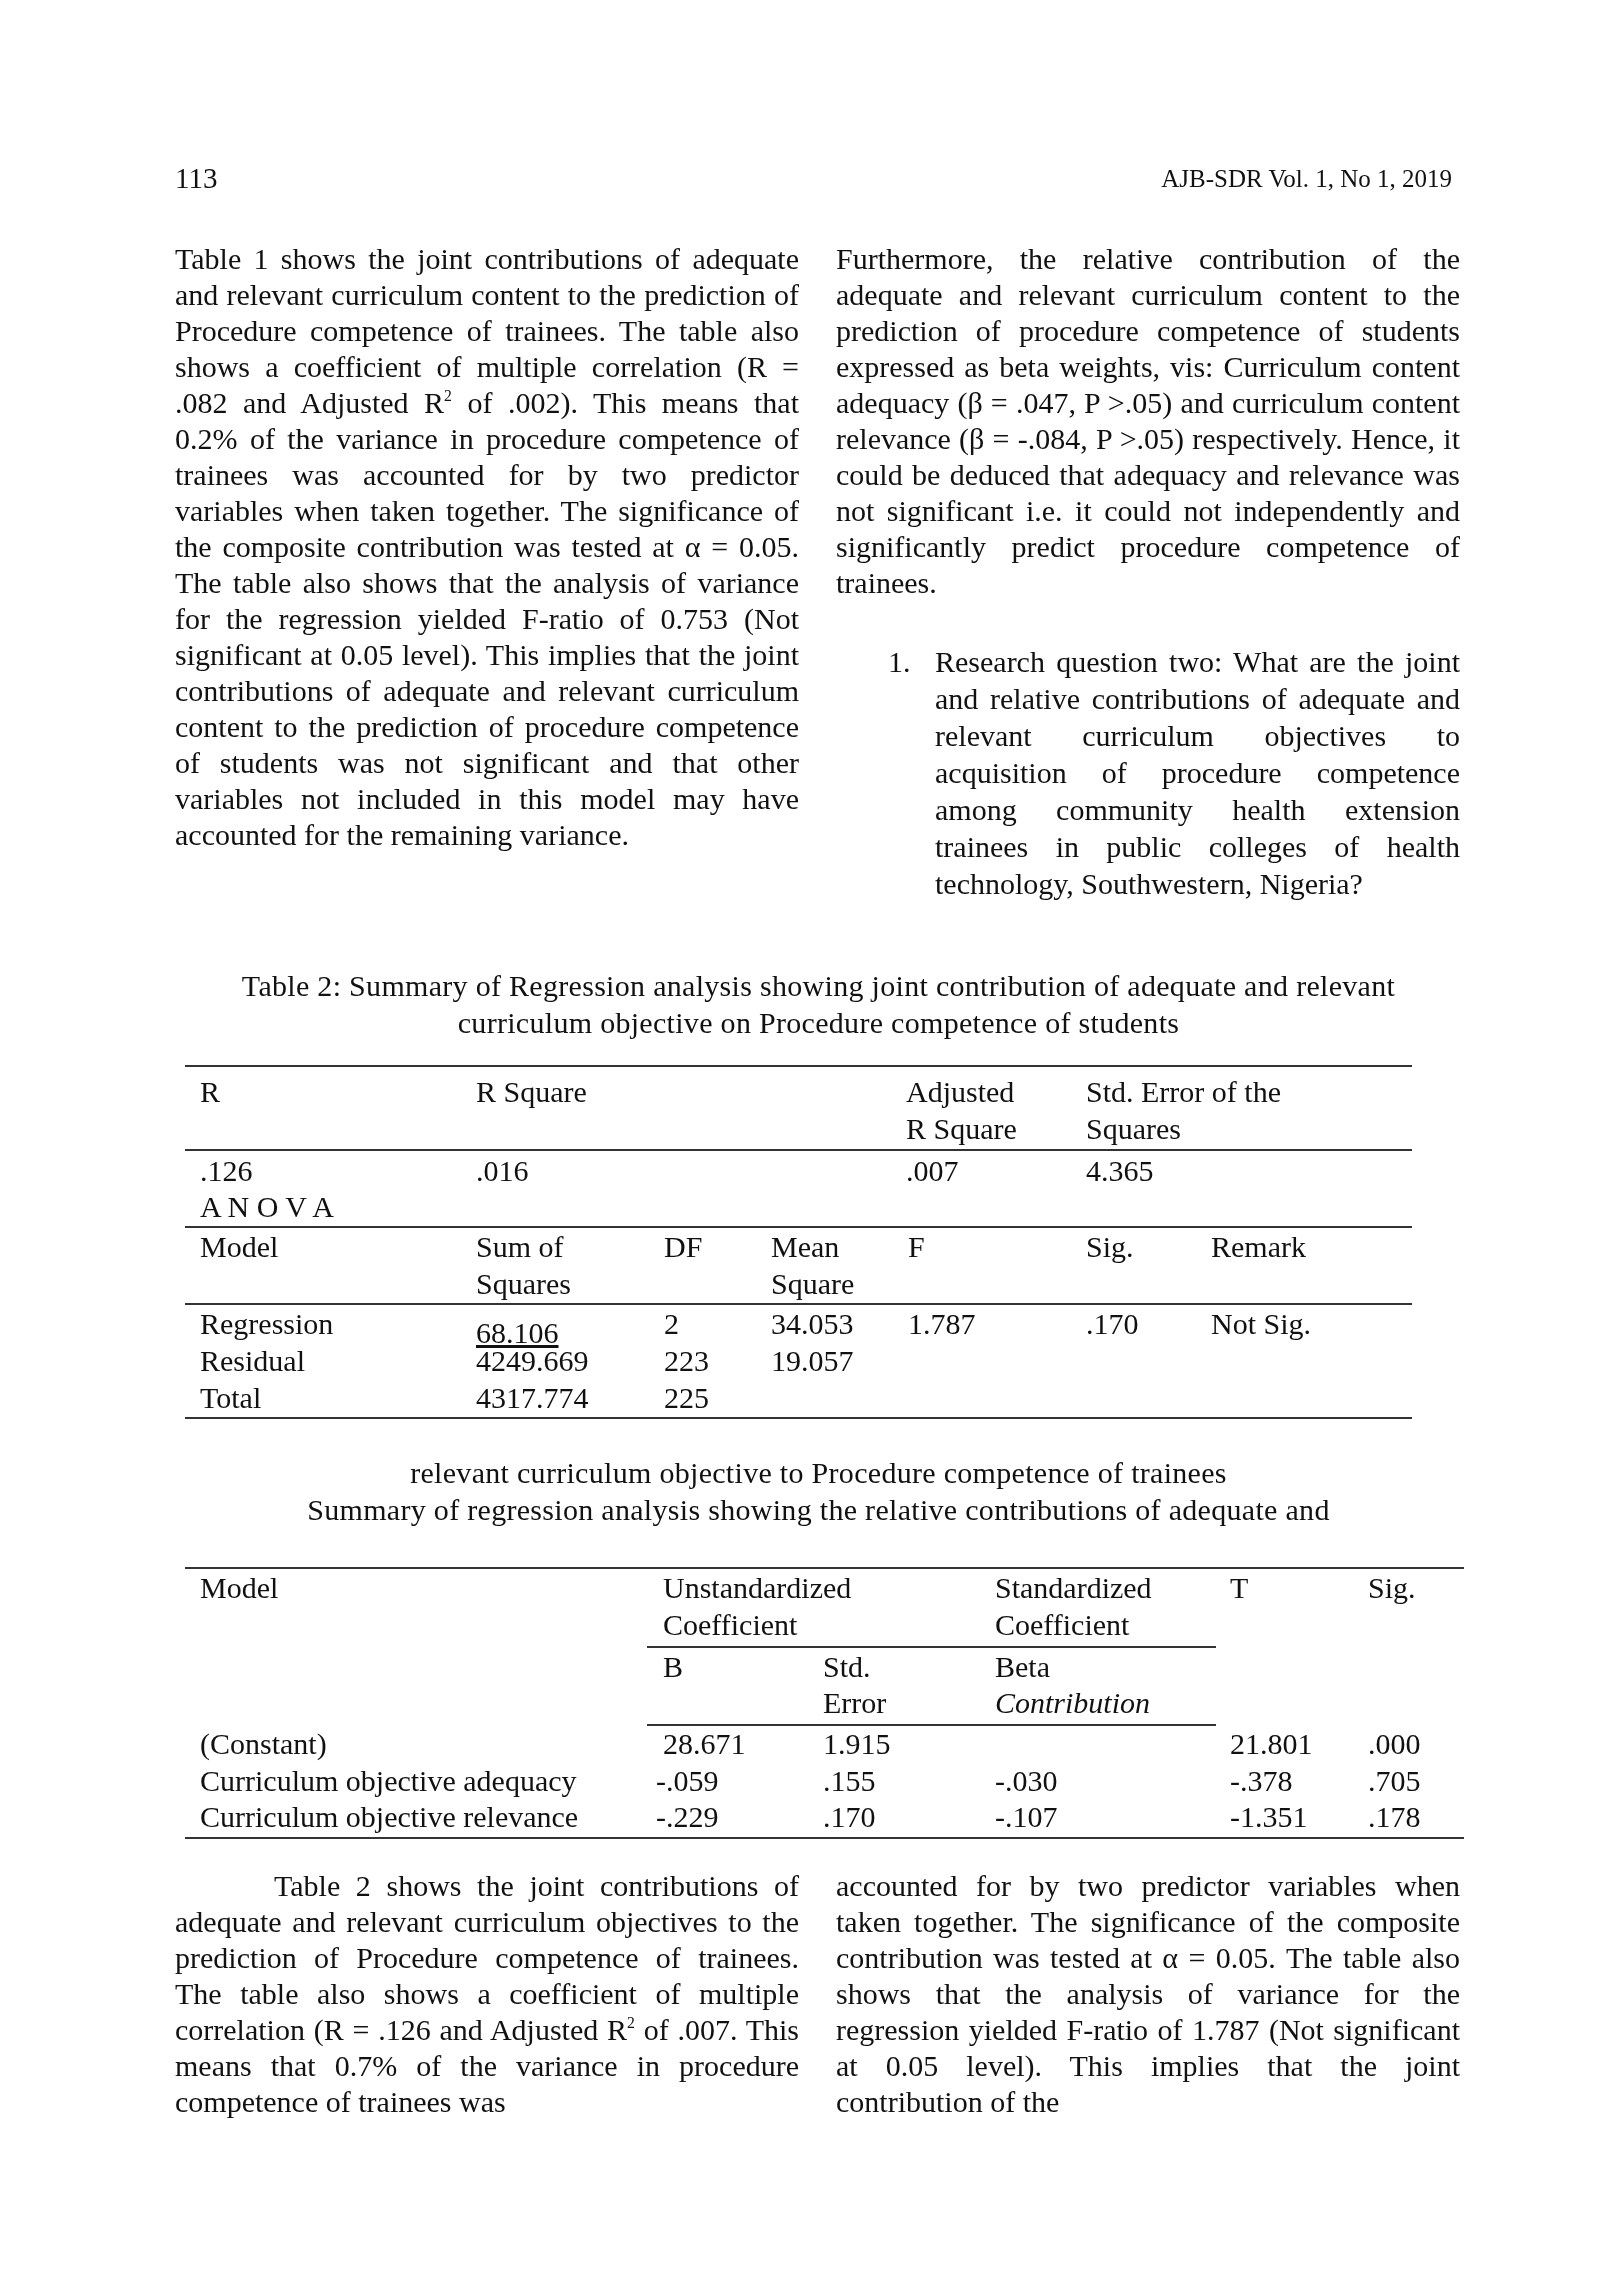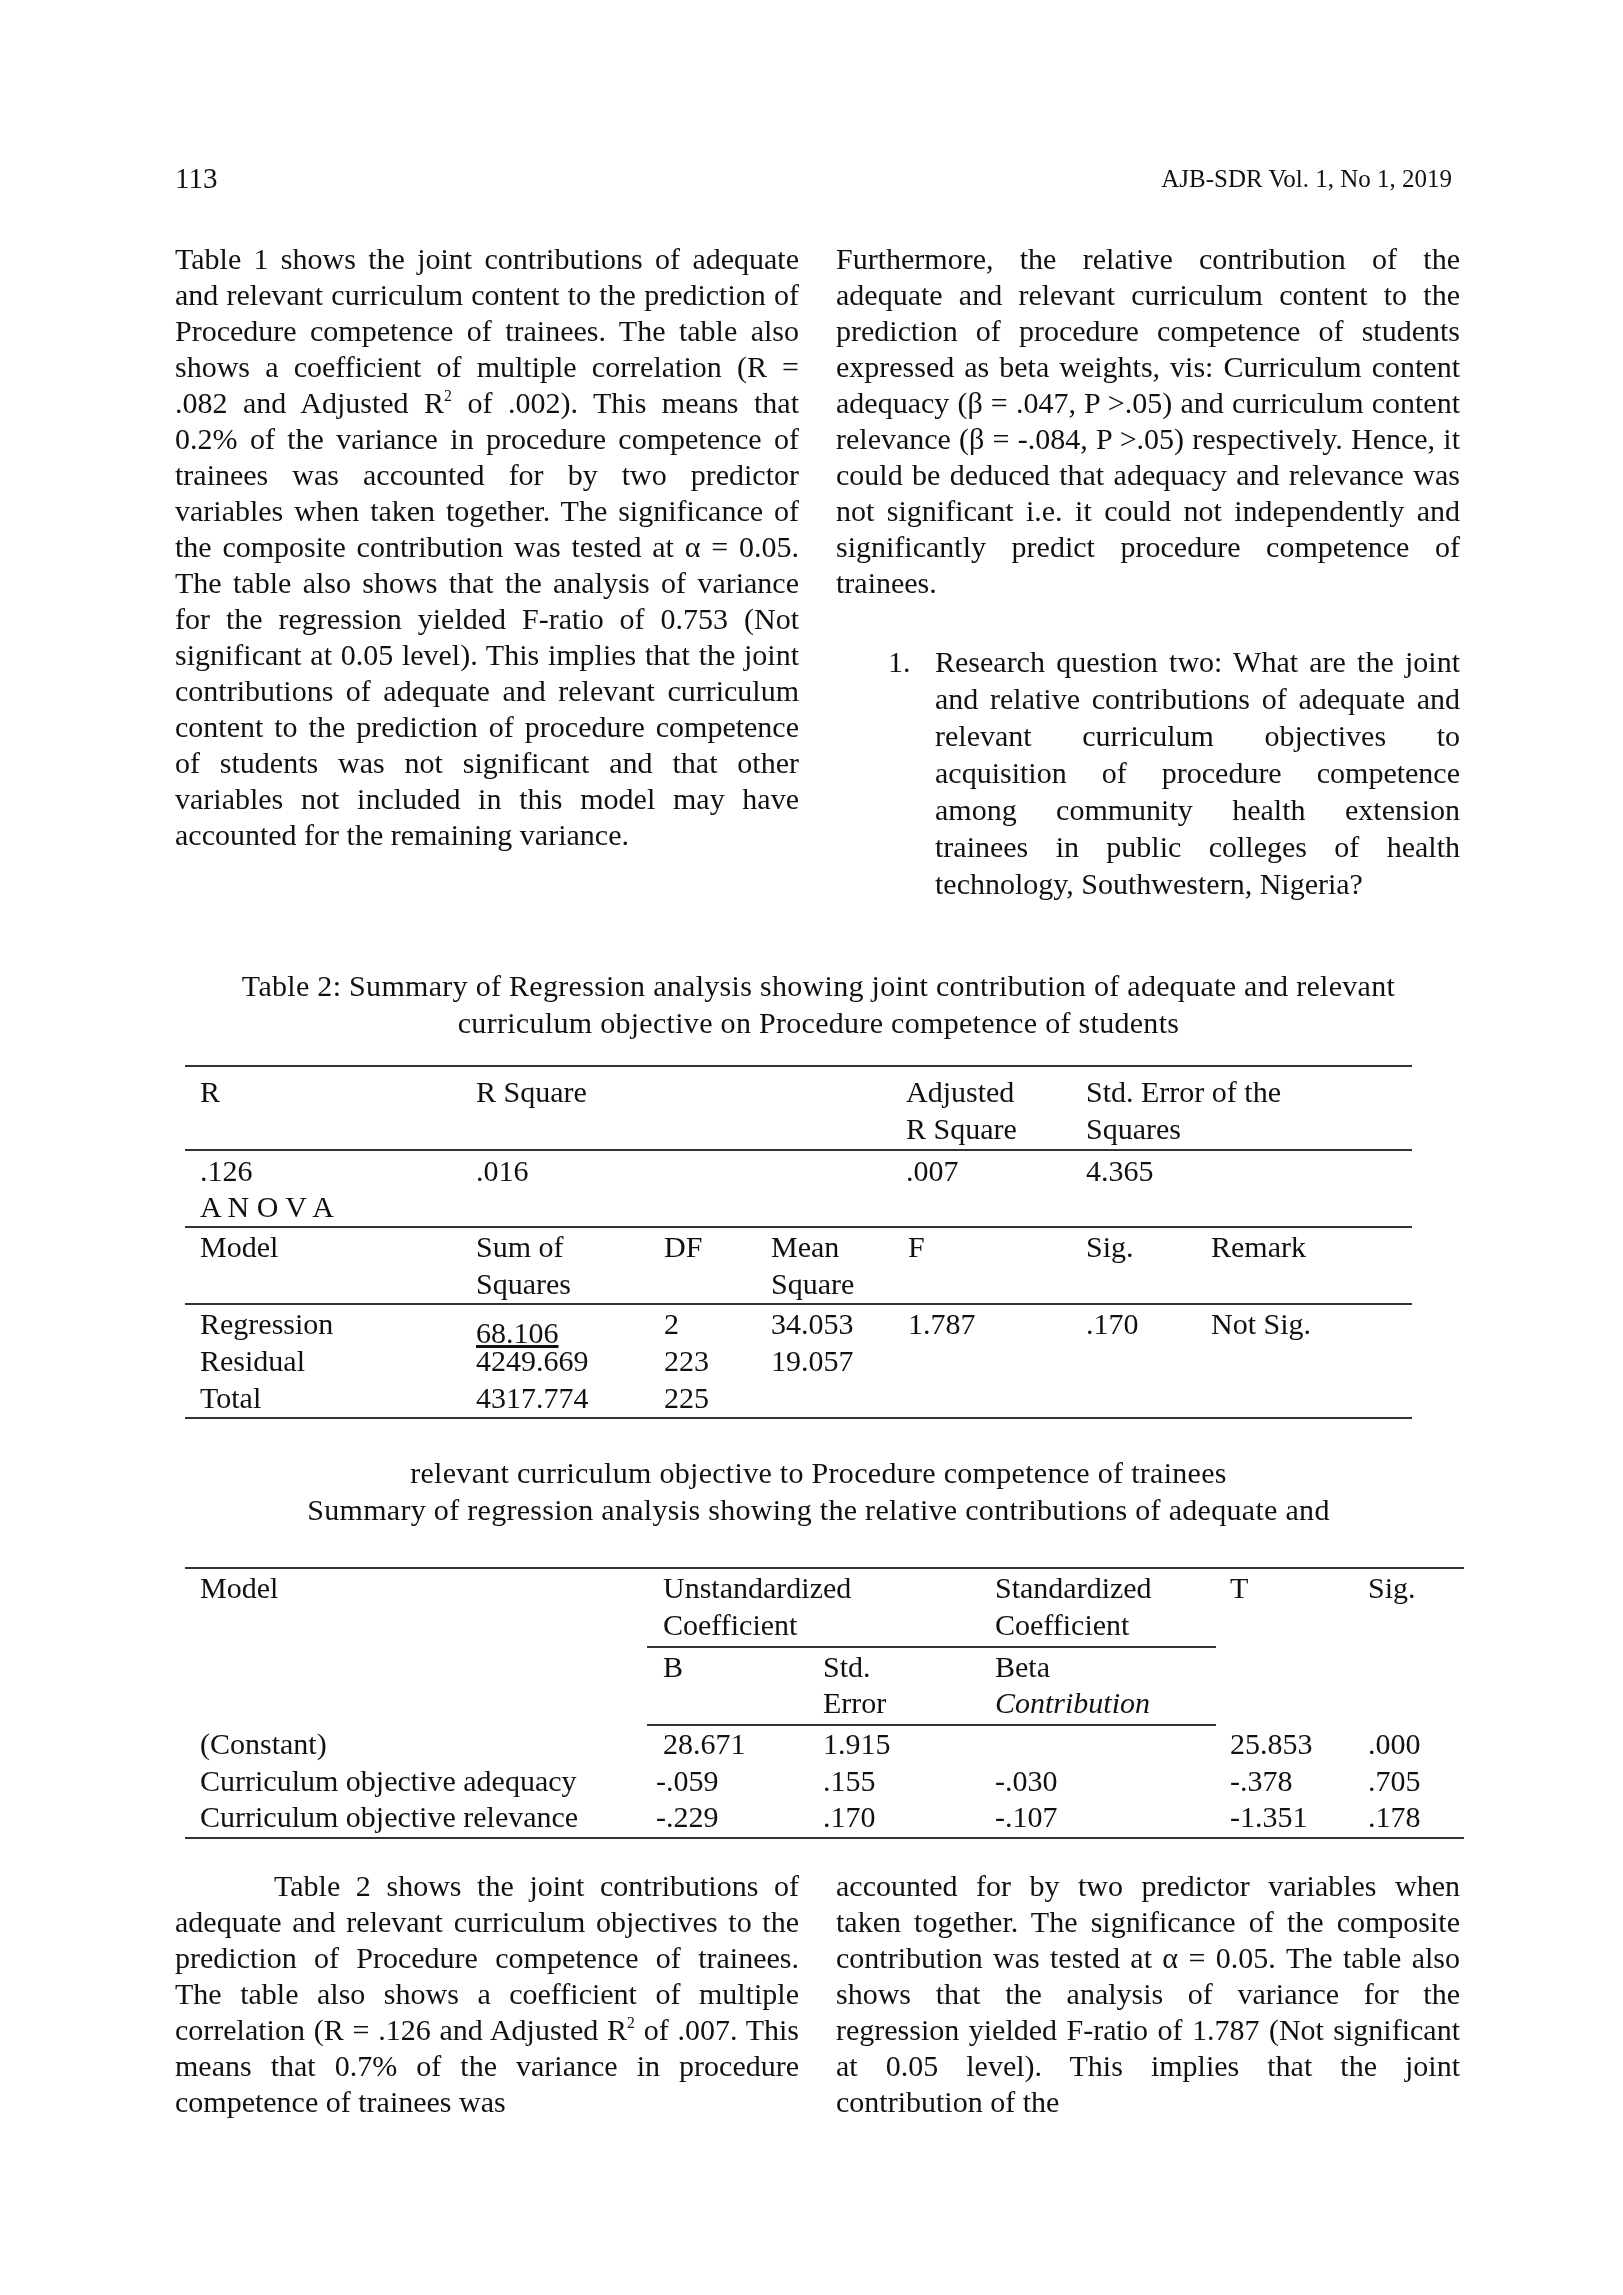--- a/index.html
+++ b/index.html
@@ -119,21 +119,21 @@
   <div class="cell" style="left:663px;top:1648px;">B</div>
   <div class="cell" style="left:823px;top:1648px;">Std.</div>
   <div class="cell" style="left:823px;top:1684px;">Error</div>
   <div class="cell" style="left:995px;top:1648px;">Beta</div>
   <div class="cell" style="left:995px;top:1684px;font-style:italic;">Contribution</div>
   <div class="rule" style="left:647px;top:1724px;width:569px;"></div>
 
   <div class="cell" style="left:200px;top:1725px;">(Constant)</div>
   <div class="cell" style="left:663px;top:1725px;">28.671</div>
   <div class="cell" style="left:823px;top:1725px;">1.915</div>
-  <div class="cell" style="left:1230px;top:1725px;">25.853</div>
+  <div class="cell" style="left:1230px;top:1725px;">21.801</div>
   <div class="cell" style="left:1368px;top:1725px;">.000</div>
 
   <div class="cell" style="left:200px;top:1762px;">Curriculum objective adequacy</div>
   <div class="cell" style="left:656px;top:1762px;">-.059</div>
   <div class="cell" style="left:823px;top:1762px;text-align:right;">.155</div>
   <div class="cell" style="left:995px;top:1762px;">-.030</div>
   <div class="cell" style="left:1230px;top:1762px;">-.378</div>
   <div class="cell" style="left:1368px;top:1762px;">.705</div>
 
   <div class="cell" style="left:200px;top:1798px;">Curriculum objective relevance</div>

